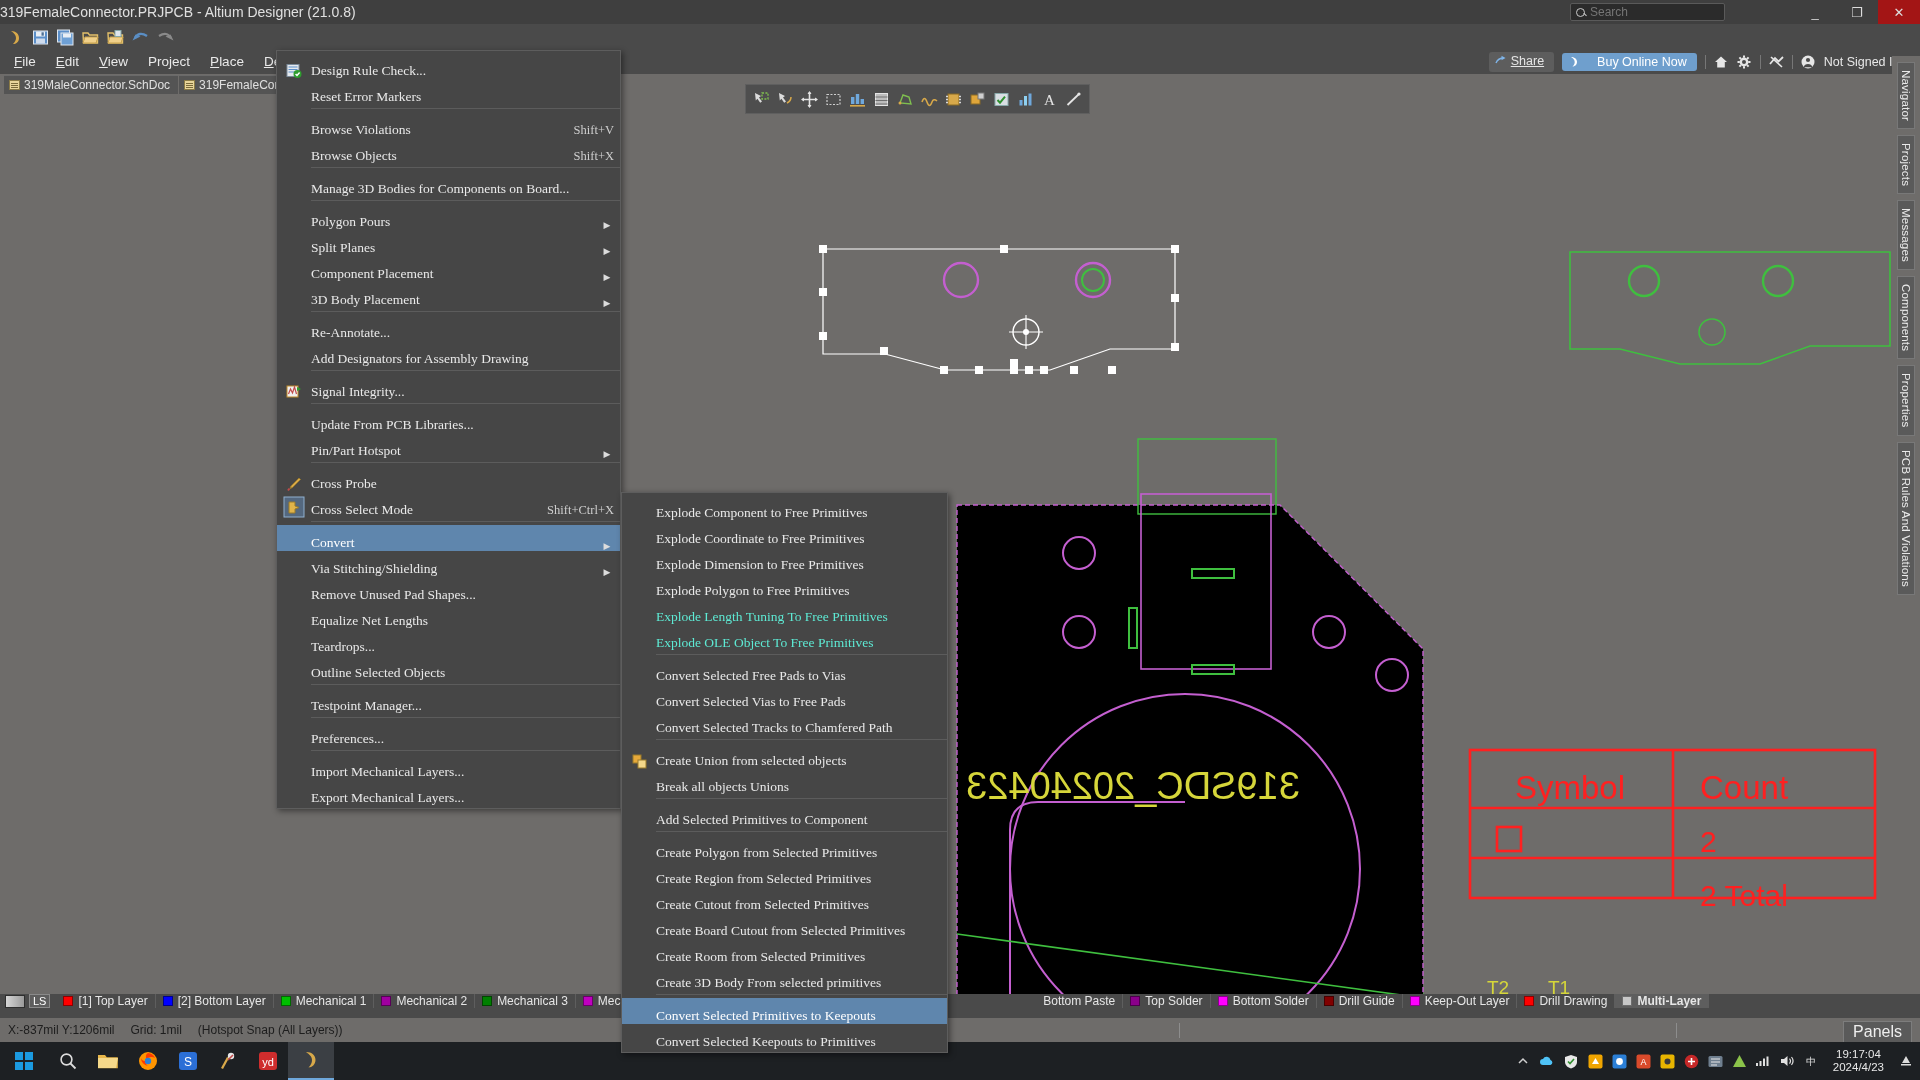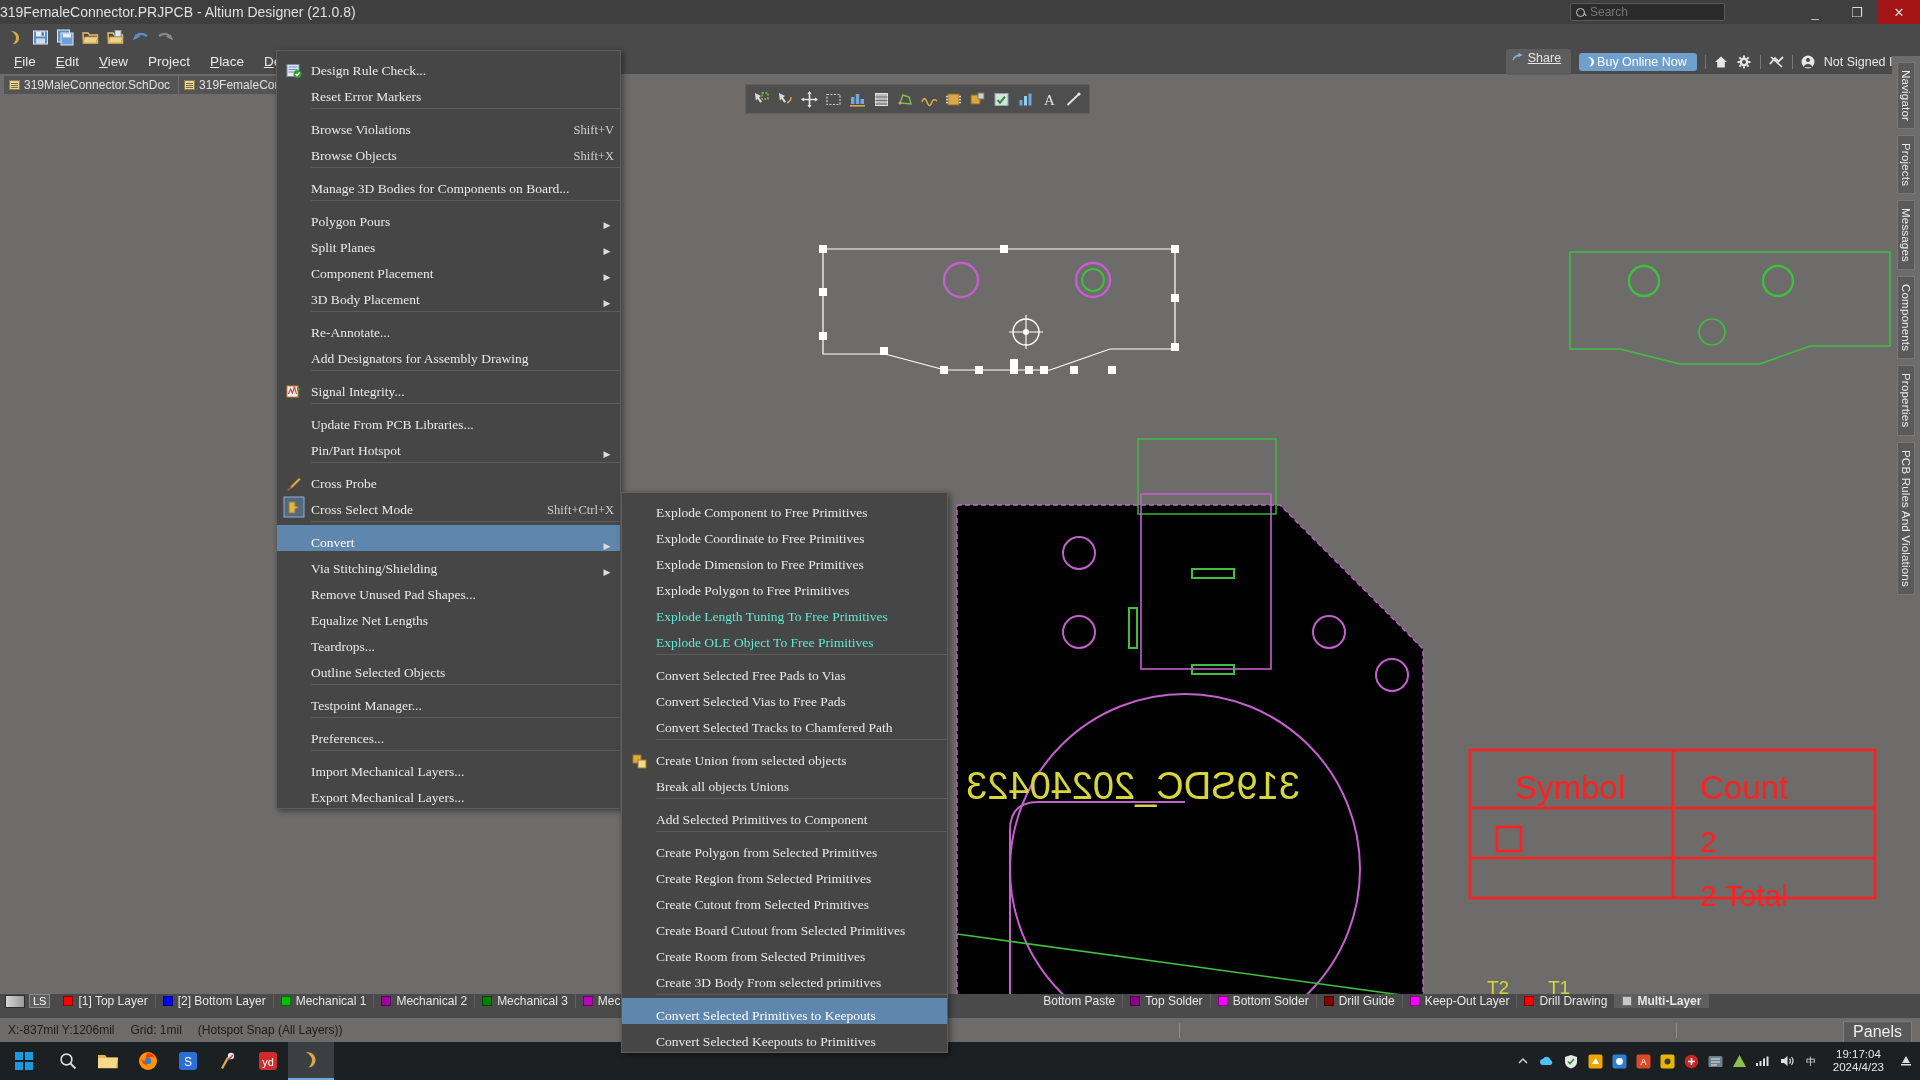--- a/index.html
+++ b/index.html
@@ -36,22 +36,22 @@
   #win-group{position:absolute;right:0;top:0;display:flex;}
   
   #icobar{height:26px;background:#4a4a4a;display:flex;align-items:center;padding-left:6px;gap:6px;}
   .tbico{width:19px;height:19px;display:flex;align-items:center;justify-content:center;}
   
   #menubar{height:24px;background:#4a4a4a;display:flex;align-items:center;padding-left:4px;position:relative;}
   .menu-item{padding:3px 10px;font-size:13.5px;color:#e9e9e9;line-height:18px;cursor:default;}
   .menu-item.active{background:#5b7fa6;color:#fff;}
   .menu-item u{text-decoration:underline;}
   #acct-bar{position:absolute;right:0;top:0;height:24px;display:flex;align-items:center;gap:8px;padding-right:8px;}
-  .btn-share{background:#5d5d5d;border-radius:3px;color:#e5e5e5;font-size:12.5px;padding:2px 10px 10px 6px;display:flex;align-items:center;gap:4px;text-decoration:underline;}
-  .btn-buy{background:#6f9fcd;border-radius:3px;color:#ffffff;font-size:12.5px;padding:2px 10px 2px 6px;display:flex;align-items:center;gap:0;}
+  .btn-share{background:#5d5d5d;border-radius:3px;color:#e5e5e5;font-size:12.5px;padding:2px 10px 4px 6px;display:flex;align-items:center;gap:4px;text-decoration:underline;}
+  .btn-buy{background:#6f9fcd;border-radius:3px;color:#ffffff;font-size:12.5px;padding:2px 10px 2px 6px;display:flex;align-items:center;gap:17px;}
   .sep-v{width:1px;height:14px;background:#777;}
   .ico-sm{width:15px;height:15px;display:flex;align-items:center;justify-content:center;color:#e4e4e4;}
   
   #doctabs{height:20px;background:#6e6c6a;display:flex;align-items:flex-end;padding-left:4px;gap:1px;}
   .dtab{background:#545454;color:#e0e0e0;font-size:12px;padding:2px 8px 3px 5px;display:flex;align-items:center;gap:4px;height:19px;border-top:1px solid #6a6a6a;}
   .dtab.sel{background:#6e6c6a;}
   .dtab .sq{width:11px;height:10px;background:#e8d59a;border:1px solid #8a7a45;position:relative;}
   .dtab .sq:after{content:"";position:absolute;left:1px;top:2px;width:7px;height:1px;background:#7a6a3a;box-shadow:0 2px 0 #7a6a3a,0 4px 0 #7a6a3a;}
   
   #workspace{position:absolute;left:0;top:94px;right:0;bottom:86px;background:#6e6c6a;}

